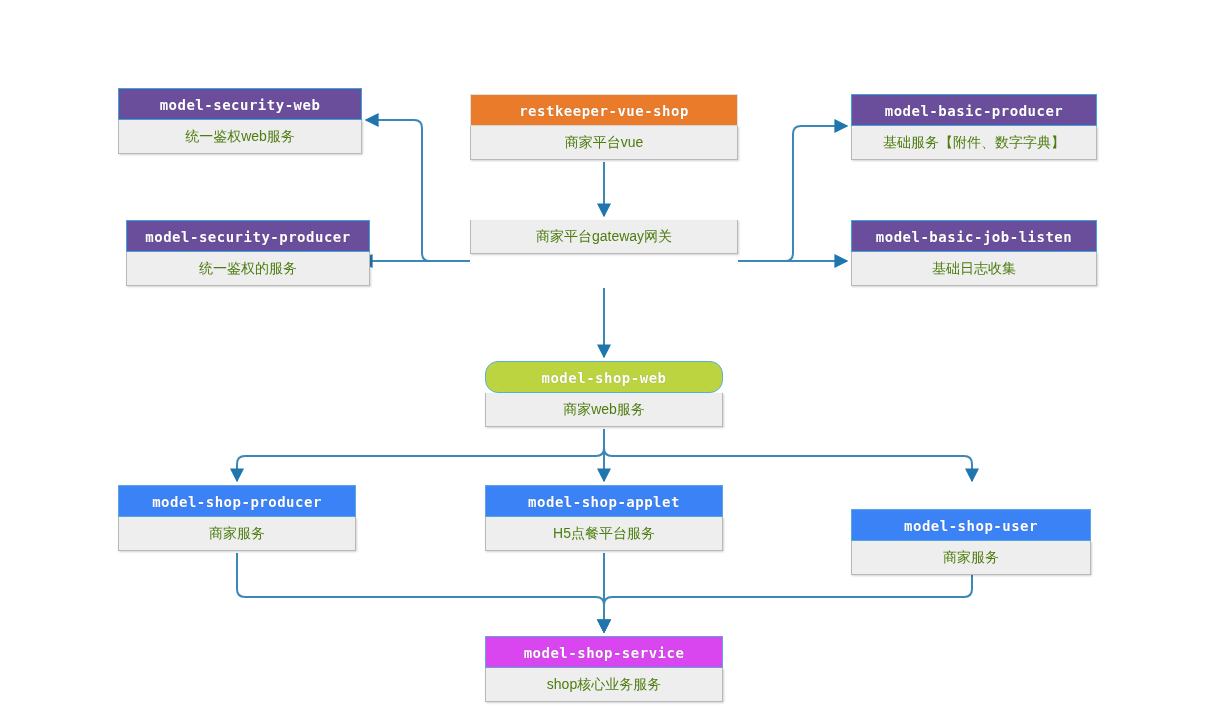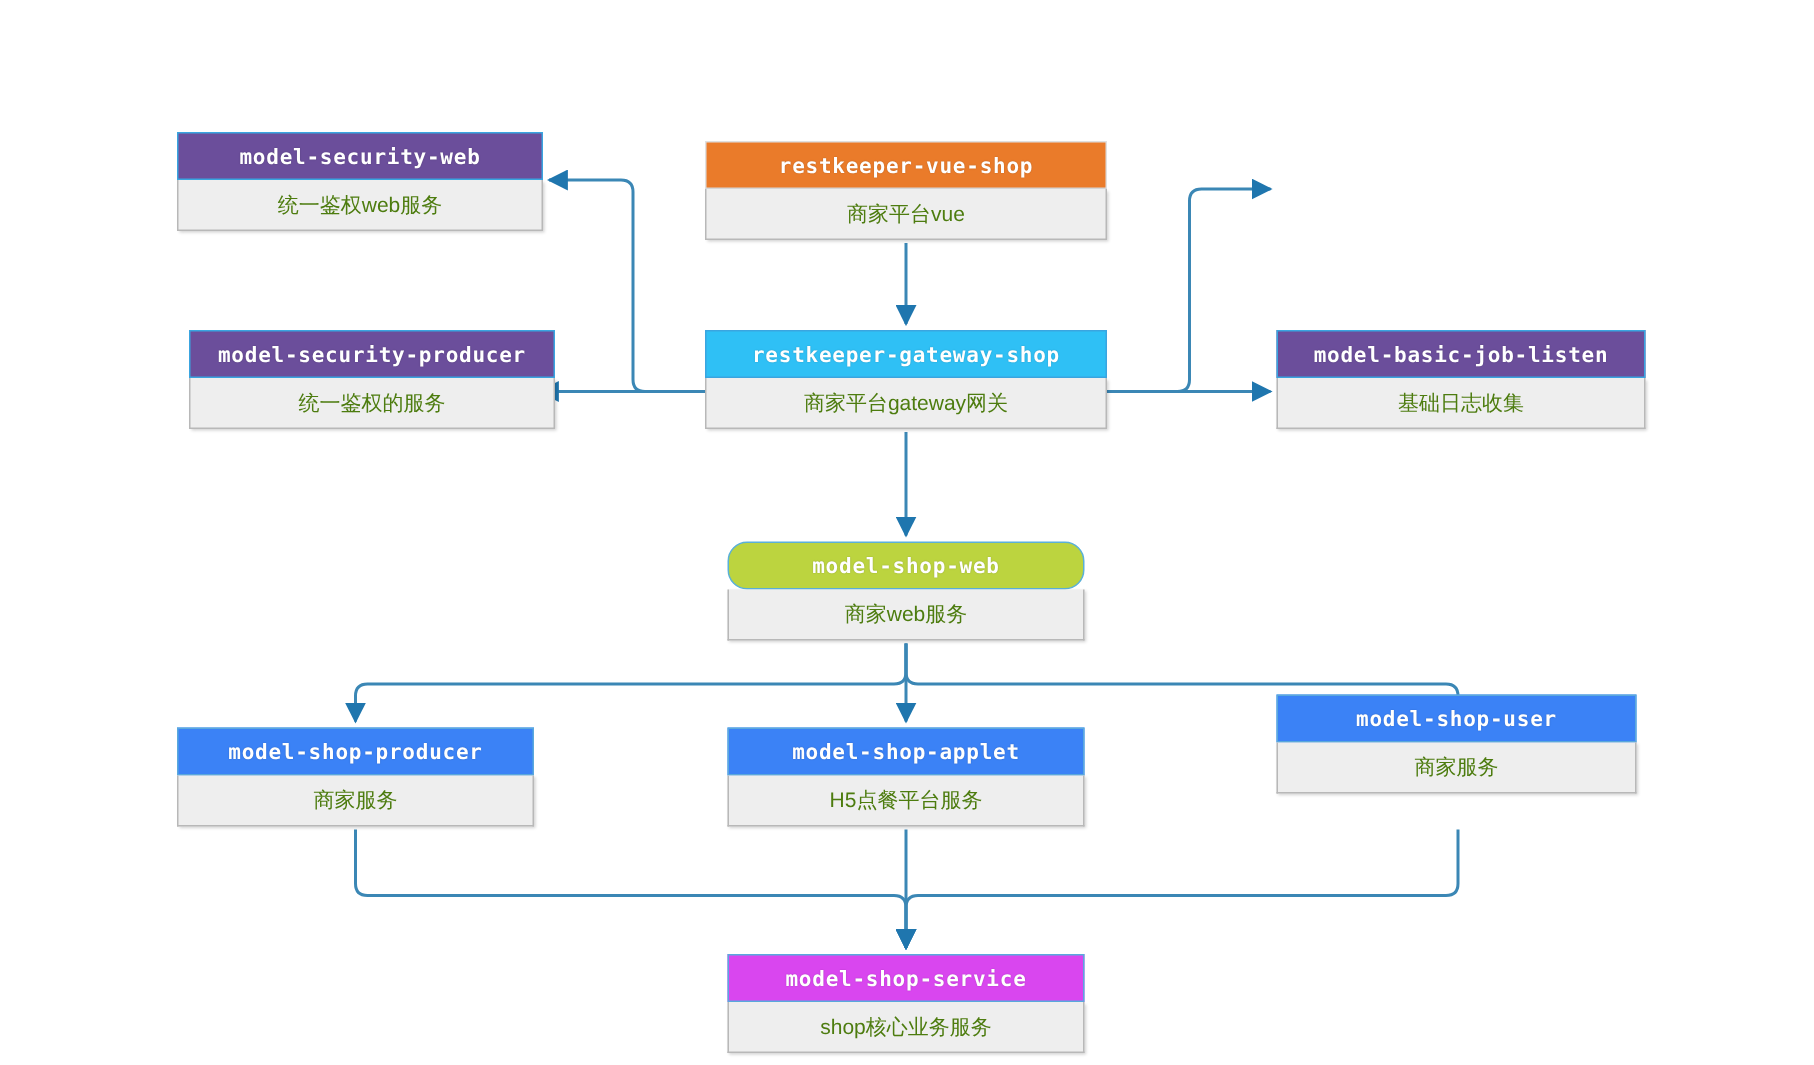--- a/index.html
+++ b/index.html
@@ -76,28 +76,31 @@
   <div class="node purple" style="left: 118px; top: 44px; width: 244px;">
     <div class="hdr">model-security-web</div>
     <div class="bdy">统一鉴权web服务</div>
   </div>
 
   <div class="node orange" style="left: 470px; top: 50px; width: 268px; border-radius: 28px;">
     <div class="hdr">restkeeper-vue-shop</div>
     <div class="bdy">商家平台vue</div>
   </div>
 
+  <div class="node purple" style="left: 851px; top: 50px; width: 246px;">
+    <div class="hdr">model-basic-producer</div>
+    <div class="bdy">基础服务【附件、数字字典】</div>
+  </div>
 
   <div class="node purple" style="left: 126px; top: 176px; width: 244px;">
     <div class="hdr">model-security-producer</div>
     <div class="bdy">统一鉴权的服务</div>
   </div>
 
   <div class="node cyan" style="left: 470px; top: 176px; width: 268px;">
-    <div class="hdr">restkeeper-gateway-shop</div>
     <div class="bdy">商家平台gateway网关</div>
   </div>
 
   <div class="node purple" style="left: 851px; top: 176px; width: 246px;">
     <div class="hdr">model-basic-job-listen</div>
     <div class="bdy">基础日志收集</div>
   </div>
 
   <div class="node lime" style="left: 485px; top: 317px; width: 238px;">
     <div class="hdr">model-shop-web</div>
@@ -107,21 +110,21 @@
   <div class="node pink" style="left: 118px; top: 441px; width: 238px;">
     <div class="hdr">model-shop-producer</div>
     <div class="bdy">商家服务</div>
   </div>
 
   <div class="node pink" style="left: 485px; top: 441px; width: 238px;">
     <div class="hdr">model-shop-applet</div>
     <div class="bdy">H5点餐平台服务</div>
   </div>
 
-  <div class="node pink" style="left: 851px; top: 419px; width: 240px;">
+  <div class="node pink" style="left: 851px; top: 465px; width: 240px;">
     <div class="hdr">model-shop-user</div>
     <div class="bdy">商家服务</div>
   </div>
 
   <div class="node green" style="left: 485px; top: 592px; width: 238px;">
     <div class="hdr">model-shop-service</div>
     <div class="bdy">shop核心业务服务</div>
   </div>
 
 </div>

